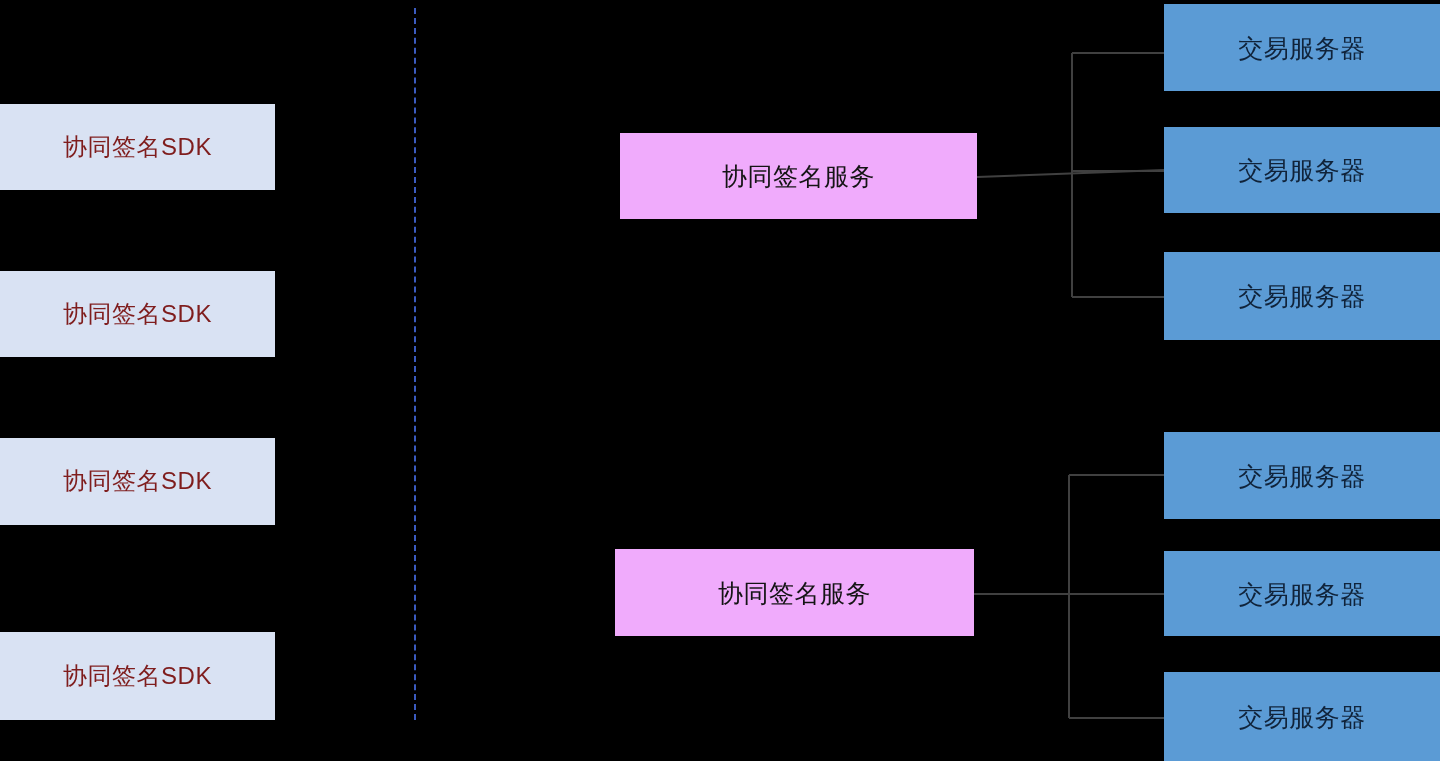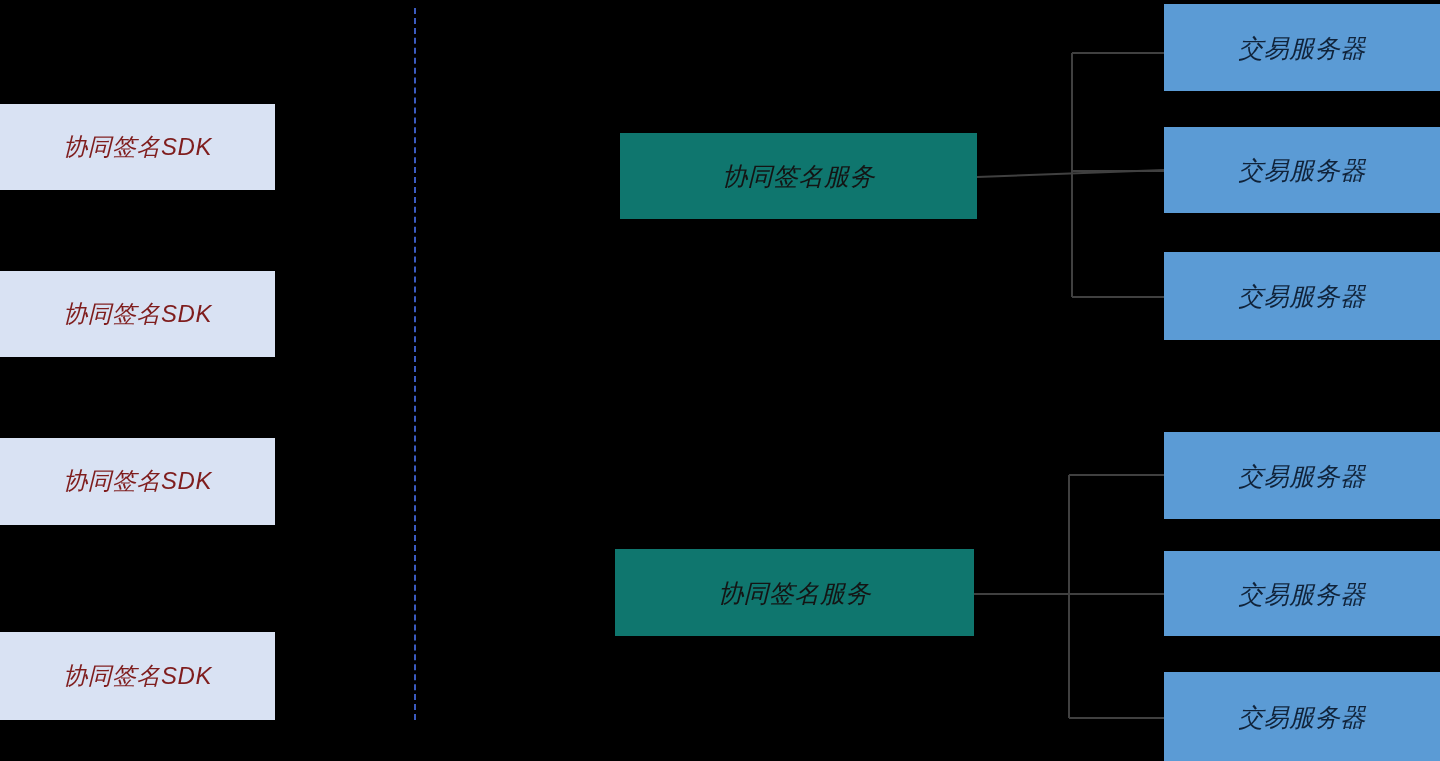--- a/index.html
+++ b/index.html
@@ -23,29 +23,28 @@
     box-sizing: border-box;
     display: flex;
     align-items: center;
     justify-content: center;
     text-align: center;
     line-height: 1.2;
     white-space: nowrap;
     color: #1a1a1a;
     font-size: 25px;
     letter-spacing: 0.5px;
-    font-style: italic;
   }
   .node-sdk {
     background: #d9e2f3;
     color: #7f1d1d;
     font-size: 24px;
   }
   .node-service {
-    background: #0f766e;
+    background: #f0abfc;
     color: #141414;
     font-size: 25px;
   }
   .node-server {
     background: #5b9bd5;
     color: #10233a;
     font-size: 25px;
   }
   .divider {
     position: absolute;

